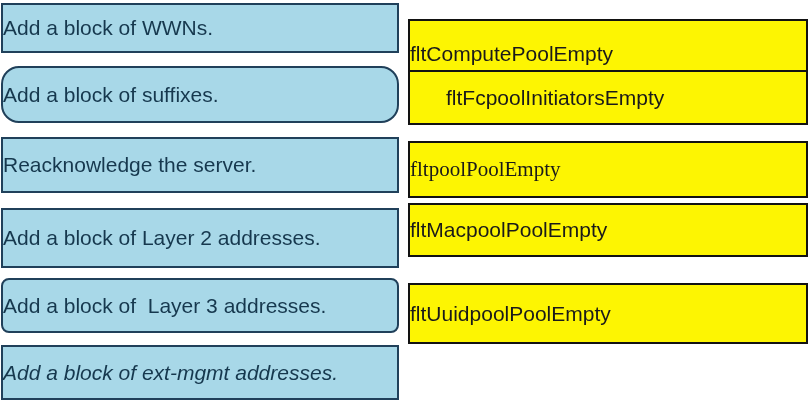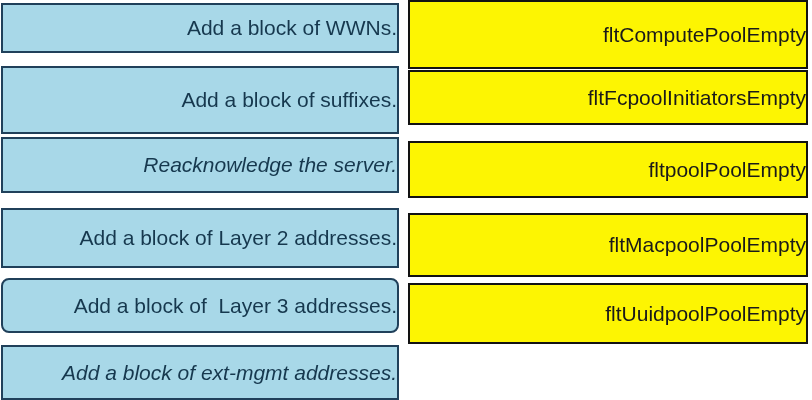--- a/index.html
+++ b/index.html
@@ -17,21 +17,21 @@
     position: relative;
     width: 812px;
     height: 400px;
     background: #ffffff;
   }
   .card {
     position: absolute;
     box-sizing: border-box;
     display: flex;
     align-items: center;
-    justify-content: flex-end;
+    justify-content: flex-start;
     text-align: center;
     font-size: 21px;
     line-height: 1.1;
     white-space: pre-wrap;
     cursor: grab;
   }
   .action-card {
     left: 1px;
     width: 398px;
     background: #a8d8e8;
@@ -47,45 +47,45 @@
   }
 </style>
 </head>
 <body>
 
 <div class="board">
 
   <div class="card action-card" style="top:3px;   height:50px;">
     <span>Add a block of WWNs.</span>
   </div>
-  <div class="card action-card" style="top:66px;  height:68px;">
+  <div class="card action-card" style="top:66px;  height:57px;border-radius:18px;">
     <span>Add a block of suffixes.</span>
   </div>
-  <div class="card action-card" style="top:137px; height:56px;font-style:italic;">
+  <div class="card action-card" style="top:137px; height:56px;">
     <span>Reacknowledge the server.</span>
   </div>
   <div class="card action-card" style="top:208px; height:60px;">
     <span>Add a block of Layer 2 addresses.</span>
   </div>
   <div class="card action-card" style="top:278px; height:55px;border-radius:8px;">
     <span>Add a block of  Layer 3 addresses.</span>
   </div>
   <div class="card action-card" style="top:345px; height:55px;font-style:italic;">
     <span>Add a block of ext-mgmt addresses.</span>
   </div>
 
-  <div class="card fault-card" style="top:0;   height:69px;">
+  <div class="card fault-card" style="top:19px;   height:69px;">
     <span>fltComputePoolEmpty</span>
   </div>
-  <div class="card fault-card" style="top:70px;  height:55px;">
+  <div class="card fault-card" style="top:70px;  height:55px;padding-left:36px;">
     <span>fltFcpoolInitiatorsEmpty</span>
   </div>
-  <div class="card fault-card" style="top:141px; height:57px;">
+  <div class="card fault-card" style="top:141px; height:57px;font-family:Liberation Serif, serif;">
     <span>fltpoolPoolEmpty</span>
   </div>
-  <div class="card fault-card" style="top:213px; height:64px;padding-left:28px;">
+  <div class="card fault-card" style="top:203px; height:54px;">
     <span>fltMacpoolPoolEmpty</span>
   </div>
   <div class="card fault-card" style="top:283px; height:61px;">
     <span>fltUuidpoolPoolEmpty</span>
   </div>
 
 </div>
 
 </body></html>

